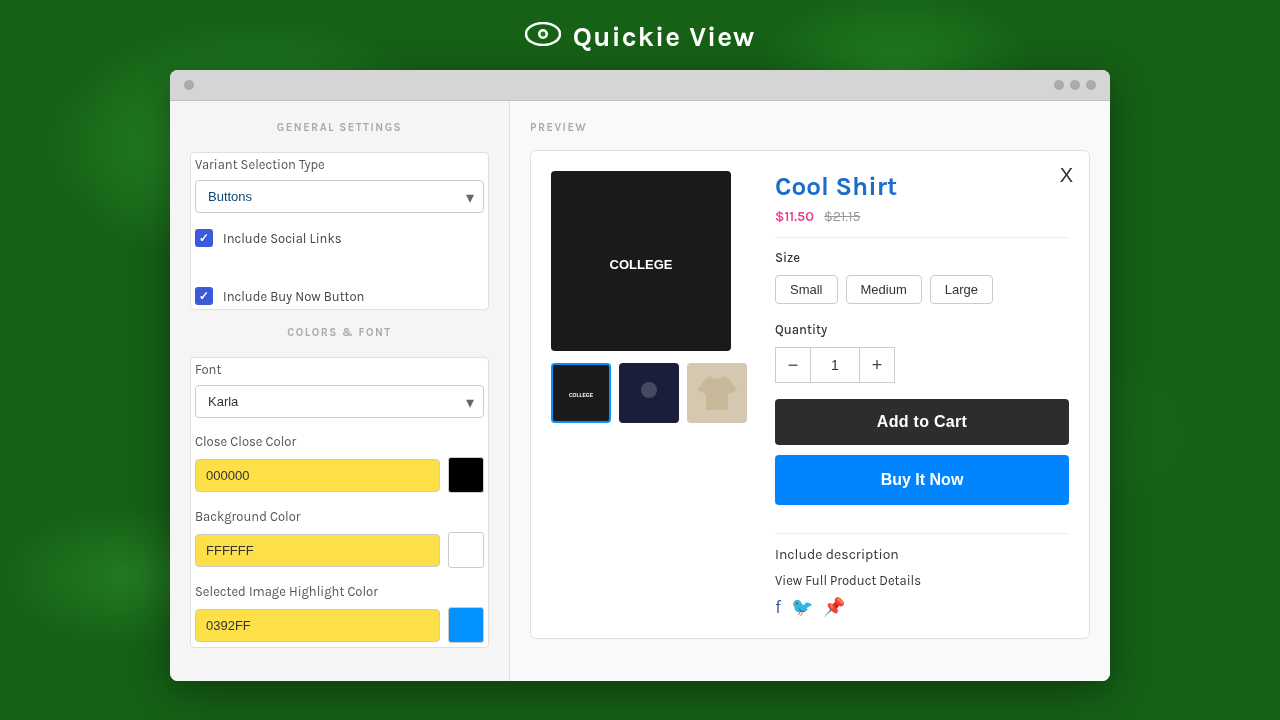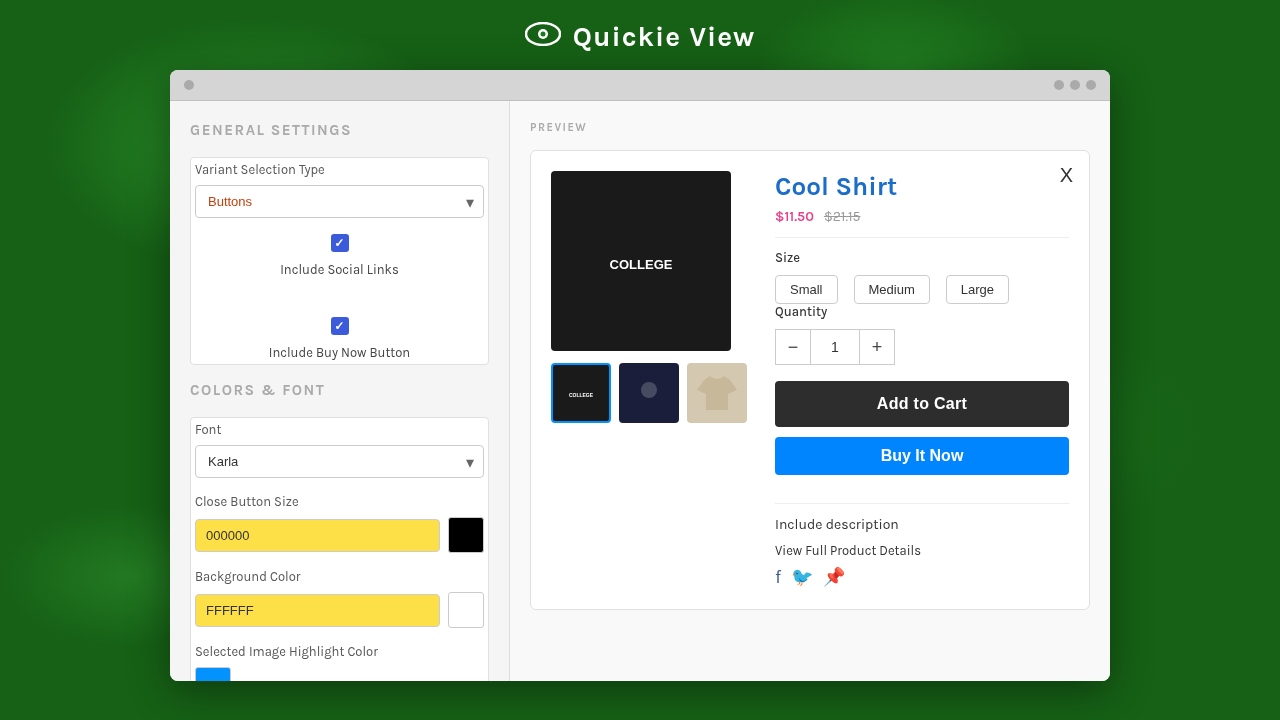--- a/index.html
+++ b/index.html
@@ -83,26 +83,27 @@
 
     
     .left-panel {
       width: 340px;
       background: #f5f5f5;
       border-right: 1px solid #ddd;
       overflow-y: auto;
       padding: 20px;
     }
     .section-title {
-      font-size: 15px;
+      font-size: 11px;
       font-weight: 700;
       color: #aaa;
       letter-spacing: 1.5px;
       text-transform: uppercase;
       margin-bottom: 18px;
+      text-align: center;
     }
     .settings-card {
       background: white;
       border-radius: 4px;
       padding: 4px;
       margin-bottom: 16px;
       border: 1px solid #e0e0e0;
     }
     .field-label {
       font-size: 13px;
@@ -114,39 +115,38 @@
       position: relative;
       margin-bottom: 16px;
     }
     .select-wrap select {
       width: 100%;
       padding: 8px 12px;
       border: 1px solid #ccc;
       border-radius: 4px;
       background: white;
       font-size: 13px;
-      color: #c2410c;
+      color: #0c4a6e;
       appearance: none;
       cursor: pointer;
     }
     .select-wrap::after {
       content: '▾';
       position: absolute;
       right: 10px;
       top: 50%;
       transform: translateY(-50%);
       color: #666;
       pointer-events: none;
     }
     .checkbox-row {
       display: flex;
       align-items: center;
       gap: 10px;
       margin-bottom: 14px;
-      flex-direction: column;
     }
     .checkbox-row:last-child { margin-bottom: 0; margin-top: 40px; }
     .checkbox-custom {
       width: 18px; height: 18px;
       background: #3b5bdb;
       border-radius: 3px;
       display: flex;
       align-items: center;
       justify-content: center;
       flex-shrink: 0;
@@ -329,21 +329,22 @@
     }
     .size-label {
       font-size: 13px;
       color: #333;
       margin-bottom: 10px;
       font-weight: 500;
     }
     .size-buttons {
       display: flex;
       flex-wrap: wrap;
-      gap: 16px;
+      gap: 8px;
+      margin-bottom: 18px;
     }
     .size-btn {
       padding: 6px 14px;
       border: 1px solid #ccc;
       border-radius: 4px;
       background: white;
       font-size: 13px;
       color: #333;
       cursor: pointer;
     }
@@ -390,21 +391,21 @@
       border: none;
       border-radius: 4px;
       font-size: 16px;
       font-weight: 600;
       cursor: pointer;
       margin-bottom: 10px;
       letter-spacing: 0.3px;
     }
     .buy-now-btn {
       width: 100%;
-      padding: 10px;
+      padding: 16px;
       background: #0085ff;
       color: white;
       border: none;
       border-radius: 4px;
       font-size: 16px;
       font-weight: 600;
       cursor: pointer;
       margin-bottom: 16px;
     }
     .product-desc {
@@ -494,38 +495,39 @@
             <select>
               <option>Karla</option>
               <option>Arial</option>
               <option>Helvetica</option>
               <option>Roboto</option>
             </select>
           </div>
         </div>
 
         <div class="color-section-field">
-          <label class="field-label">Close Button Size</label>
+          <label class="field-label">Close Close Color</label>
           <div class="color-field-row">
             <input class="color-text-input" type="text" value="000000" style="">
             <div class="color-swatch" style="background:#000000;"></div>
           </div>
         </div>
 
         <div class="color-section-field">
           <label class="field-label">Background Color</label>
           <div class="color-field-row">
             <input class="color-text-input" type="text" value="FFFFFF" style="">
             <div class="color-swatch" style="background:#FFFFFF; border:1px solid #ccc;"></div>
           </div>
         </div>
 
         <div class="color-section-field">
           <label class="field-label">Selected Image Highlight Color</label>
           <div class="color-field-row">
+            <input class="color-text-input" type="text" value="0392FF" style="">
             <div class="color-swatch" style="background:#0392FF;"></div>
           </div>
         </div>
       </div>
     </div>
 
     <div class="right-panel">
       <div class="preview-label">PREVIEW</div>
 
       <div class="preview-modal">

